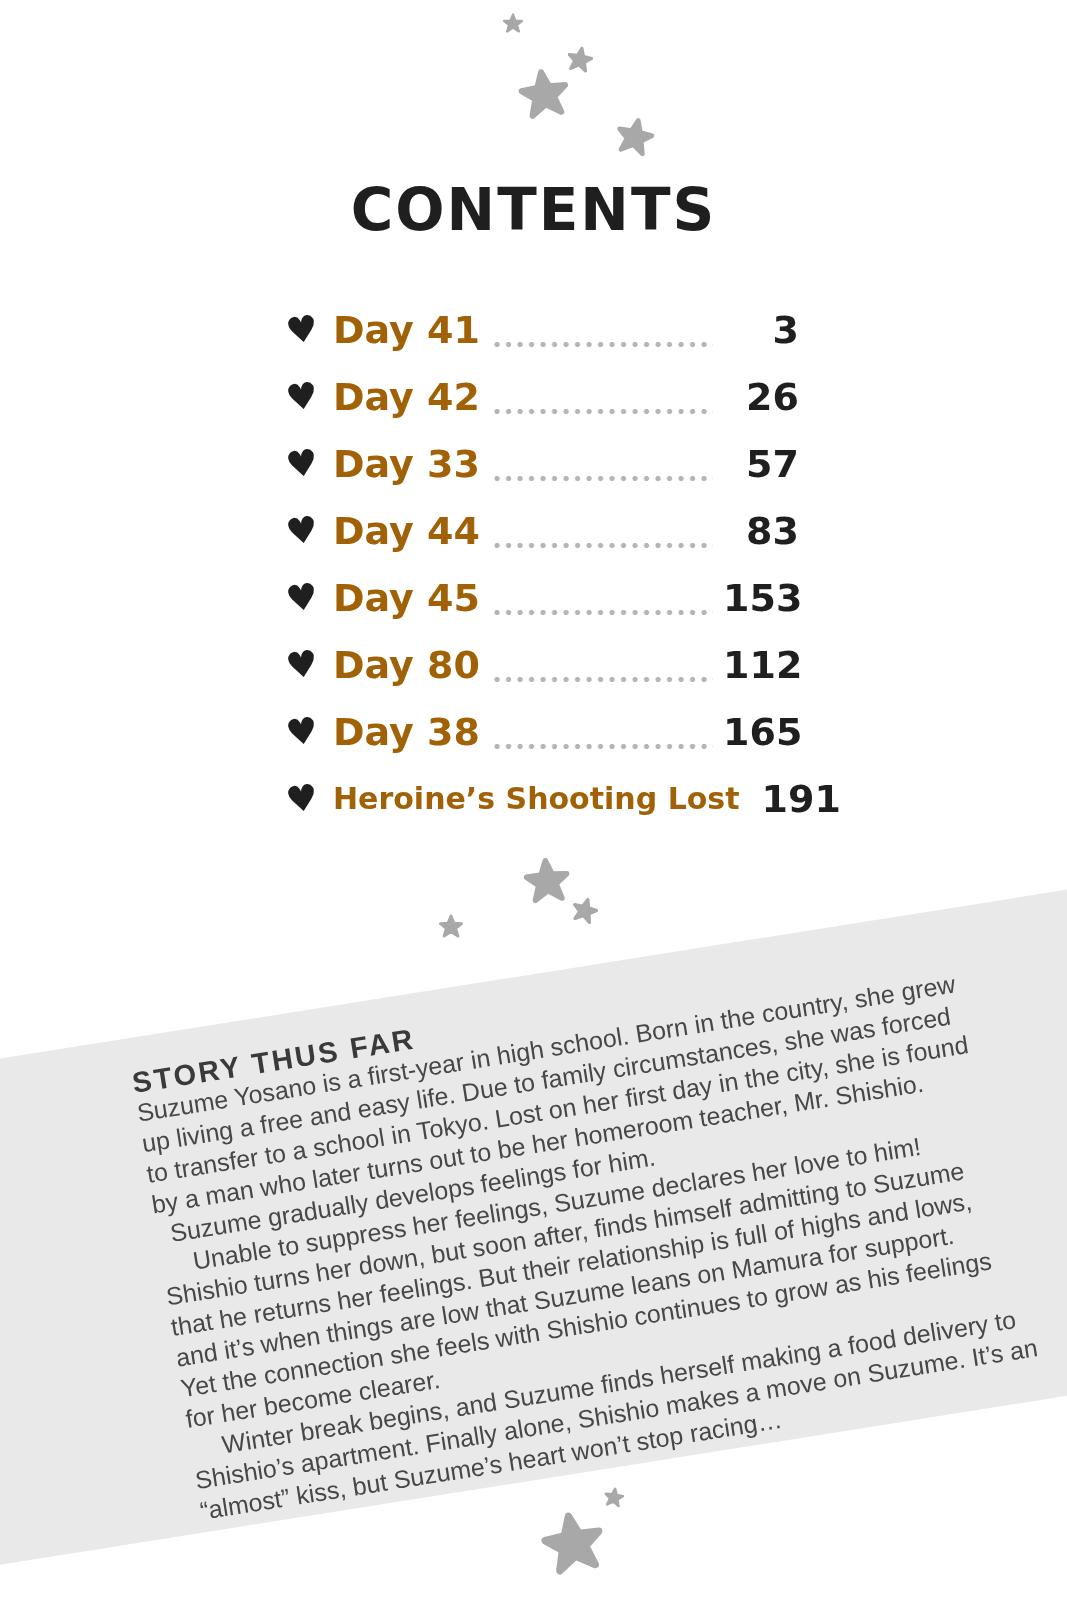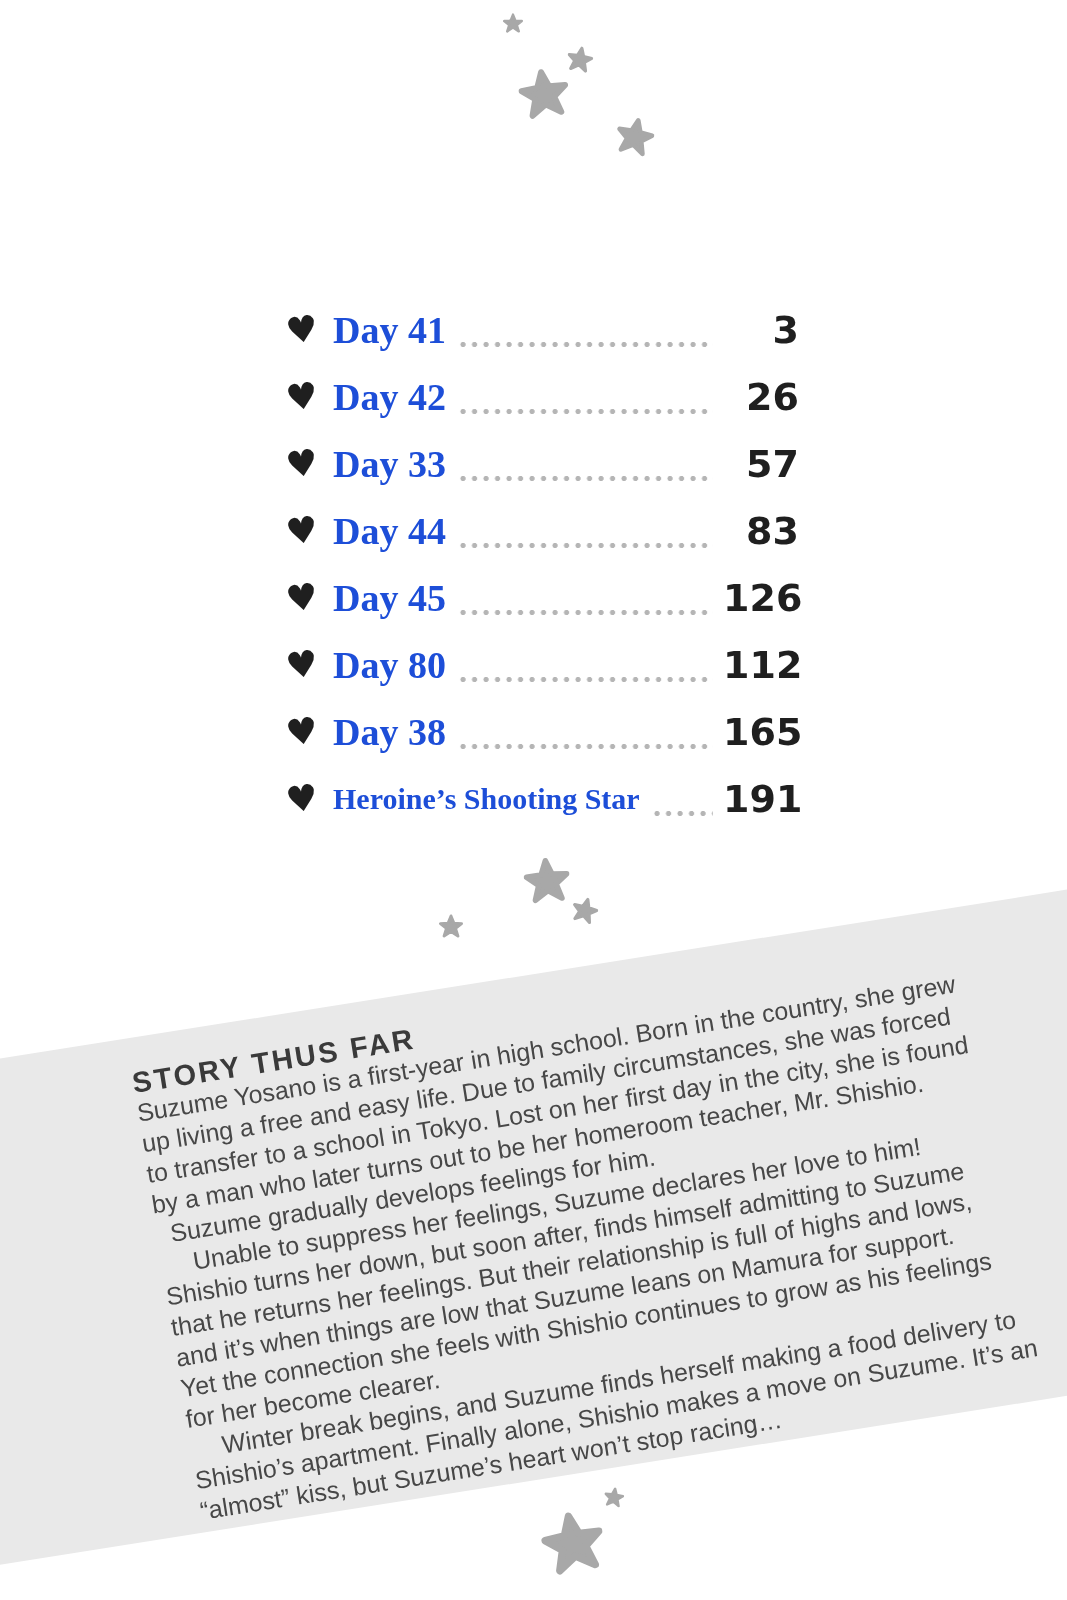--- a/index.html
+++ b/index.html
@@ -12,21 +12,21 @@
 
   
   .title{position:absolute;left:0;top:176px;width:1067px;text-align:center;
          font-size:58px;font-weight:bold;letter-spacing:2px;color:#1f1f1f;}
 
   
   .toc{position:absolute;left:283px;top:296px;width:516px;}
   .toc-row{display:flex;align-items:center;height:67px;}
   .heart{font-size:36px;line-height:36px;color:#1f1f1f;margin-right:12px;
          transform:rotate(-8deg);width:38px;text-align:center;flex:0 0 auto;}
-  .toc-label{font-size:38px;font-weight:bold;color:#1d4ed8;white-space:nowrap;flex:0 0 auto;font-family:Liberation Serif, serif;}
+  .toc-label{font-size:38px;font-weight:bold;color:#a16207;white-space:nowrap;flex:0 0 auto;}
   .toc-row.small-label .toc-label{font-size:30px;}
   .dots{flex:1 1 auto;align-self:flex-end;height:9px;margin:0 10px 14px 12px;
         background-image:radial-gradient(circle at 5px 4.5px,#b5b5b5 2.3px,rgba(181,181,181,0) 2.9px);
         background-size:11.5px 9px;background-repeat:repeat-x;}
   .pagenum{flex:0 0 auto;width:76px;text-align:right;font-size:38px;font-weight:bold;color:#1f1f1f;}
 
   
   .band{position:absolute;left:-140px;top:977px;width:1350px;height:500px;
         background:#e9e9e9;transform:rotate(-9deg);}
   .band-inner{padding:30px 40px 0 300px;}
@@ -57,20 +57,21 @@
     <svg viewBox="0 0 100 100">
         <path d="M50 8 L62 38 L94 40 L69 60 L79 92 L50 73 L21 92 L31 60 L6 40 L38 38 Z" fill="#a8a8a8" stroke="#a8a8a8" stroke-width="12" stroke-linejoin="round"></path>
       </svg>
   </div>
   <div class="star" style="left:616px;top:117px;width:38px;height:38px;transform:rotate(12deg);">
     <svg viewBox="0 0 100 100">
         <path d="M50 8 L62 38 L94 40 L69 60 L79 92 L50 73 L21 92 L31 60 L6 40 L38 38 Z" fill="#a8a8a8" stroke="#a8a8a8" stroke-width="12" stroke-linejoin="round"></path>
       </svg>
   </div>
 
+  <div class="title">CONTENTS</div>
 
   <div class="toc">
 
     <div class="toc-row">
       <span class="heart">♥</span>
       <span class="toc-label">Day 41</span>
       <span class="dots"></span>
       <span class="pagenum">3</span>
     </div>
 
@@ -92,40 +93,40 @@
       <span class="heart">♥</span>
       <span class="toc-label">Day 44</span>
       <span class="dots"></span>
       <span class="pagenum">83</span>
     </div>
 
     <div class="toc-row">
       <span class="heart">♥</span>
       <span class="toc-label">Day 45</span>
       <span class="dots"></span>
-      <span class="pagenum">126</span>
+      <span class="pagenum">153</span>
     </div>
 
     <div class="toc-row">
       <span class="heart">♥</span>
       <span class="toc-label">Day 80</span>
       <span class="dots"></span>
       <span class="pagenum">112</span>
     </div>
 
     <div class="toc-row">
       <span class="heart">♥</span>
       <span class="toc-label">Day 38</span>
       <span class="dots"></span>
       <span class="pagenum">165</span>
     </div>
 
     <div class="toc-row small-label">
       <span class="heart">♥</span>
-      <span class="toc-label">Heroine’s Shooting Star</span>
+      <span class="toc-label">Heroine’s Shooting Lost</span>
       <span class="dots"></span>
       <span class="pagenum">191</span>
     </div>
 
   </div>
 
   <div class="star" style="left:524px;top:857px;width:46px;height:46px;transform:rotate(-5deg);">
     <svg viewBox="0 0 100 100">
         <path d="M50 8 L62 38 L94 40 L69 60 L79 92 L50 73 L21 92 L31 60 L6 40 L38 38 Z" fill="#a8a8a8" stroke="#a8a8a8" stroke-width="12" stroke-linejoin="round"></path>
       </svg>

